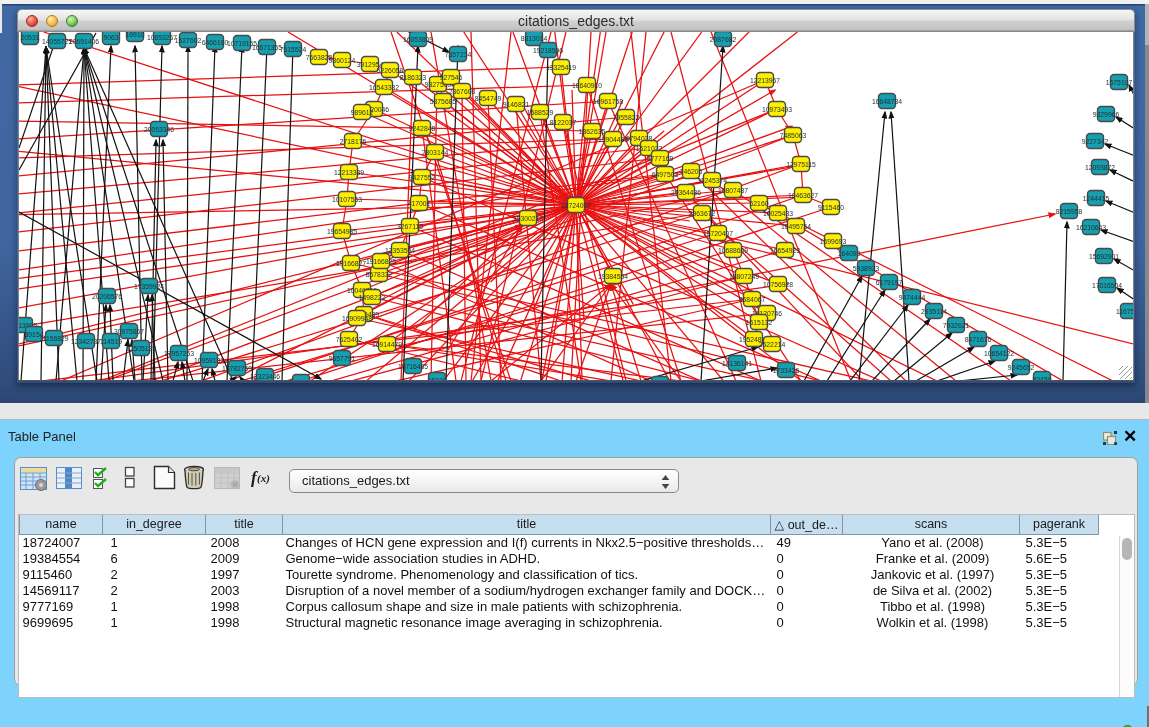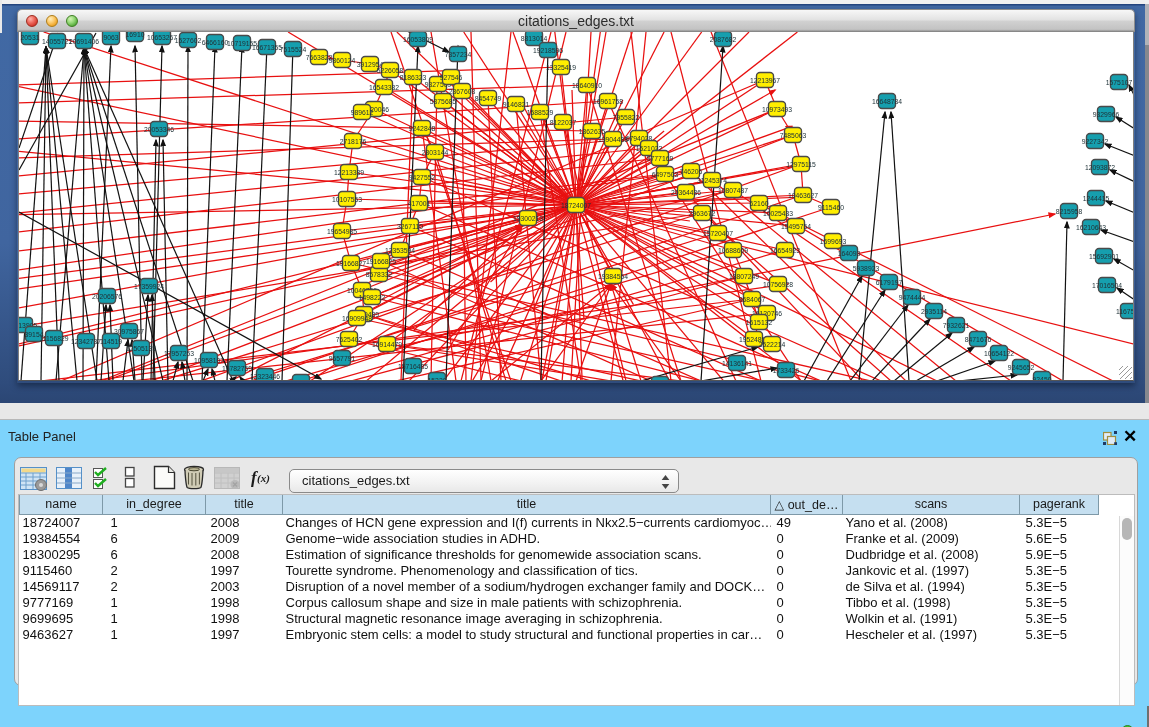--- a/index.html
+++ b/index.html
@@ -41,25 +41,25 @@
 .tphead .cap { position:absolute; left:8px; top:9px; font-size:13px; color:#222; }
 .float-ic { position:absolute; left:1103px; top:11px; width:14px; height:14px; }
 .close-ic { position:absolute; left:1123px; top:6px; font-size:17px; font-weight:bold; color:#000; }
 
 .tbox { position:absolute; left:14px; top:37px; width:1124px; height:229px;
   border:1px solid #9f9f9f; border-radius:7px; background:#e8e8e8; }
 .toolbar { position:absolute; left:0; top:0; width:100%; height:42px; }
 .combo { position:absolute; left:274px; top:11px; width:390px; height:24px; border:1px solid #8a8a8a; border-radius:5px;
   background:linear-gradient(#ffffff,#f2f2f2 60%,#e8e8e8); font-size:13px; color:#1a1a1a; line-height:22px; padding-left:12px; }
 
-.tblwrap { position:absolute; left:3px; top:36px; width:1117px; height:212px; background:#fff; border:1px solid #bcbcbc; overflow:hidden; }
+.tblwrap { position:absolute; left:3px; top:56px; width:1117px; height:184px; background:#fff; border:1px solid #bcbcbc; overflow:hidden; }
 table.t { border-collapse:collapse; table-layout:fixed; width:1100px; font-size:13px; color:#101010; }
 table.t th { background:#c5dff0; border:1px solid #7e99a8; border-top:none; font-weight:normal; font-size:12.5px; color:#1a1a1a; height:19px; padding:0; }
 table.t td { height:16px; padding:0 0 0 3px; white-space:nowrap; overflow:hidden; }
-td.c { } td.l { padding-left:15px; }
+td.c { text-align:center; } td.l { padding-left:15px; }
 .scrollv { position:absolute; right:0px; top:21px; bottom:0; width:15px; border-left:1px solid #d8d8d8; background:#fcfcfc; }
 .scrollv .thumb { position:absolute; left:2px; top:2px; width:10px; height:22px; border-radius:5px; background:#b6b6b6; }
 
 
 .segs { position:absolute; left:429px; top:270px; height:19px; display:flex; border:1px solid #a0a0a0; border-radius:5px; overflow:hidden; background:#fff; box-shadow:0 1px 1px rgba(0,0,0,.15); }
 .segs .sg { font-size:13px; color:#1a1a1a; padding:1px 12px 0 12px; line-height:17px; border-right:1px solid #b5b5b5; background:linear-gradient(#fff,#f2f2f2); }
 .segs .sg:last-child { border-right:none; }
 .segs .on { background:linear-gradient(#9a9a9a,#848484); color:#fff; }
 
 .mem { position:absolute; right:33px; top:306px; font-size:12px; color:#1a1a1a; }
@@ -749,93 +749,73 @@
               <th>title</th>
               <th>△ out_de…</th>
               <th>scans</th>
               <th>pagerank</th>
               <th style="background:#fff;border:none"></th>
             </tr>
         <tr>
               <td class="l">18724007</td>
               <td style="padding-left:8px">1</td>
               <td style="padding-left:5px">2008</td>
-              <td>Changes of HCN gene expression and I(f) currents in Nkx2.5−currents cardiomyoc…</td>
+              <td>Changes of HCN gene expression and I(f) currents in Nkx2.5−positive thresholds…</td>
               <td style="padding-left:6px">49</td>
               <td class="c">Yano et al. (2008)</td>
               <td style="padding-left:6px">5.3E−5</td>
               <td></td>
             </tr>
         <tr>
               <td class="l">19384554</td>
               <td style="padding-left:8px">6</td>
               <td style="padding-left:5px">2009</td>
               <td>Genome−wide association studies in ADHD.</td>
               <td style="padding-left:6px">0</td>
               <td class="c">Franke et al. (2009)</td>
               <td style="padding-left:6px">5.6E−5</td>
-              <td></td>
-            </tr>
-        <tr>
-              <td class="l">18300295</td>
-              <td style="padding-left:8px">6</td>
-              <td style="padding-left:5px">2008</td>
-              <td>Estimation of significance thresholds for genomewide association scans.</td>
-              <td style="padding-left:6px">0</td>
-              <td class="c">Dudbridge et al. (2008)</td>
-              <td style="padding-left:6px">5.9E−5</td>
               <td></td>
             </tr>
         <tr>
               <td class="l">9115460</td>
               <td style="padding-left:8px">2</td>
               <td style="padding-left:5px">1997</td>
               <td>Tourette syndrome. Phenomenology and classification of tics.</td>
               <td style="padding-left:6px">0</td>
               <td class="c">Jankovic et al. (1997)</td>
               <td style="padding-left:6px">5.3E−5</td>
               <td></td>
             </tr>
         <tr>
               <td class="l">14569117</td>
               <td style="padding-left:8px">2</td>
               <td style="padding-left:5px">2003</td>
               <td>Disruption of a novel member of a sodium/hydrogen exchanger family and DOCK…</td>
               <td style="padding-left:6px">0</td>
-              <td class="c">de Silva et al. (1994)</td>
+              <td class="c">de Silva et al. (2002)</td>
               <td style="padding-left:6px">5.3E−5</td>
               <td></td>
             </tr>
         <tr>
               <td class="l">9777169</td>
               <td style="padding-left:8px">1</td>
               <td style="padding-left:5px">1998</td>
               <td>Corpus callosum shape and size in male patients with schizophrenia.</td>
               <td style="padding-left:6px">0</td>
               <td class="c">Tibbo et al. (1998)</td>
               <td style="padding-left:6px">5.3E−5</td>
               <td></td>
             </tr>
         <tr>
               <td class="l">9699695</td>
               <td style="padding-left:8px">1</td>
               <td style="padding-left:5px">1998</td>
               <td>Structural magnetic resonance image averaging in schizophrenia.</td>
               <td style="padding-left:6px">0</td>
-              <td class="c">Wolkin et al. (1991)</td>
-              <td style="padding-left:6px">5.3E−5</td>
-              <td></td>
-            </tr>
-        <tr>
-              <td class="l">9463627</td>
-              <td style="padding-left:8px">1</td>
-              <td style="padding-left:5px">1997</td>
-              <td>Embryonic stem cells: a model to study structural and functional properties in car…</td>
-              <td style="padding-left:6px">0</td>
-              <td class="c">Hescheler et al. (1997)</td>
+              <td class="c">Wolkin et al. (1998)</td>
               <td style="padding-left:6px">5.3E−5</td>
               <td></td>
             </tr>
       </tbody>
         </table>
       <div class="scrollv">
           <div class="thumb"></div>
         </div>
     </div>
   </div>

